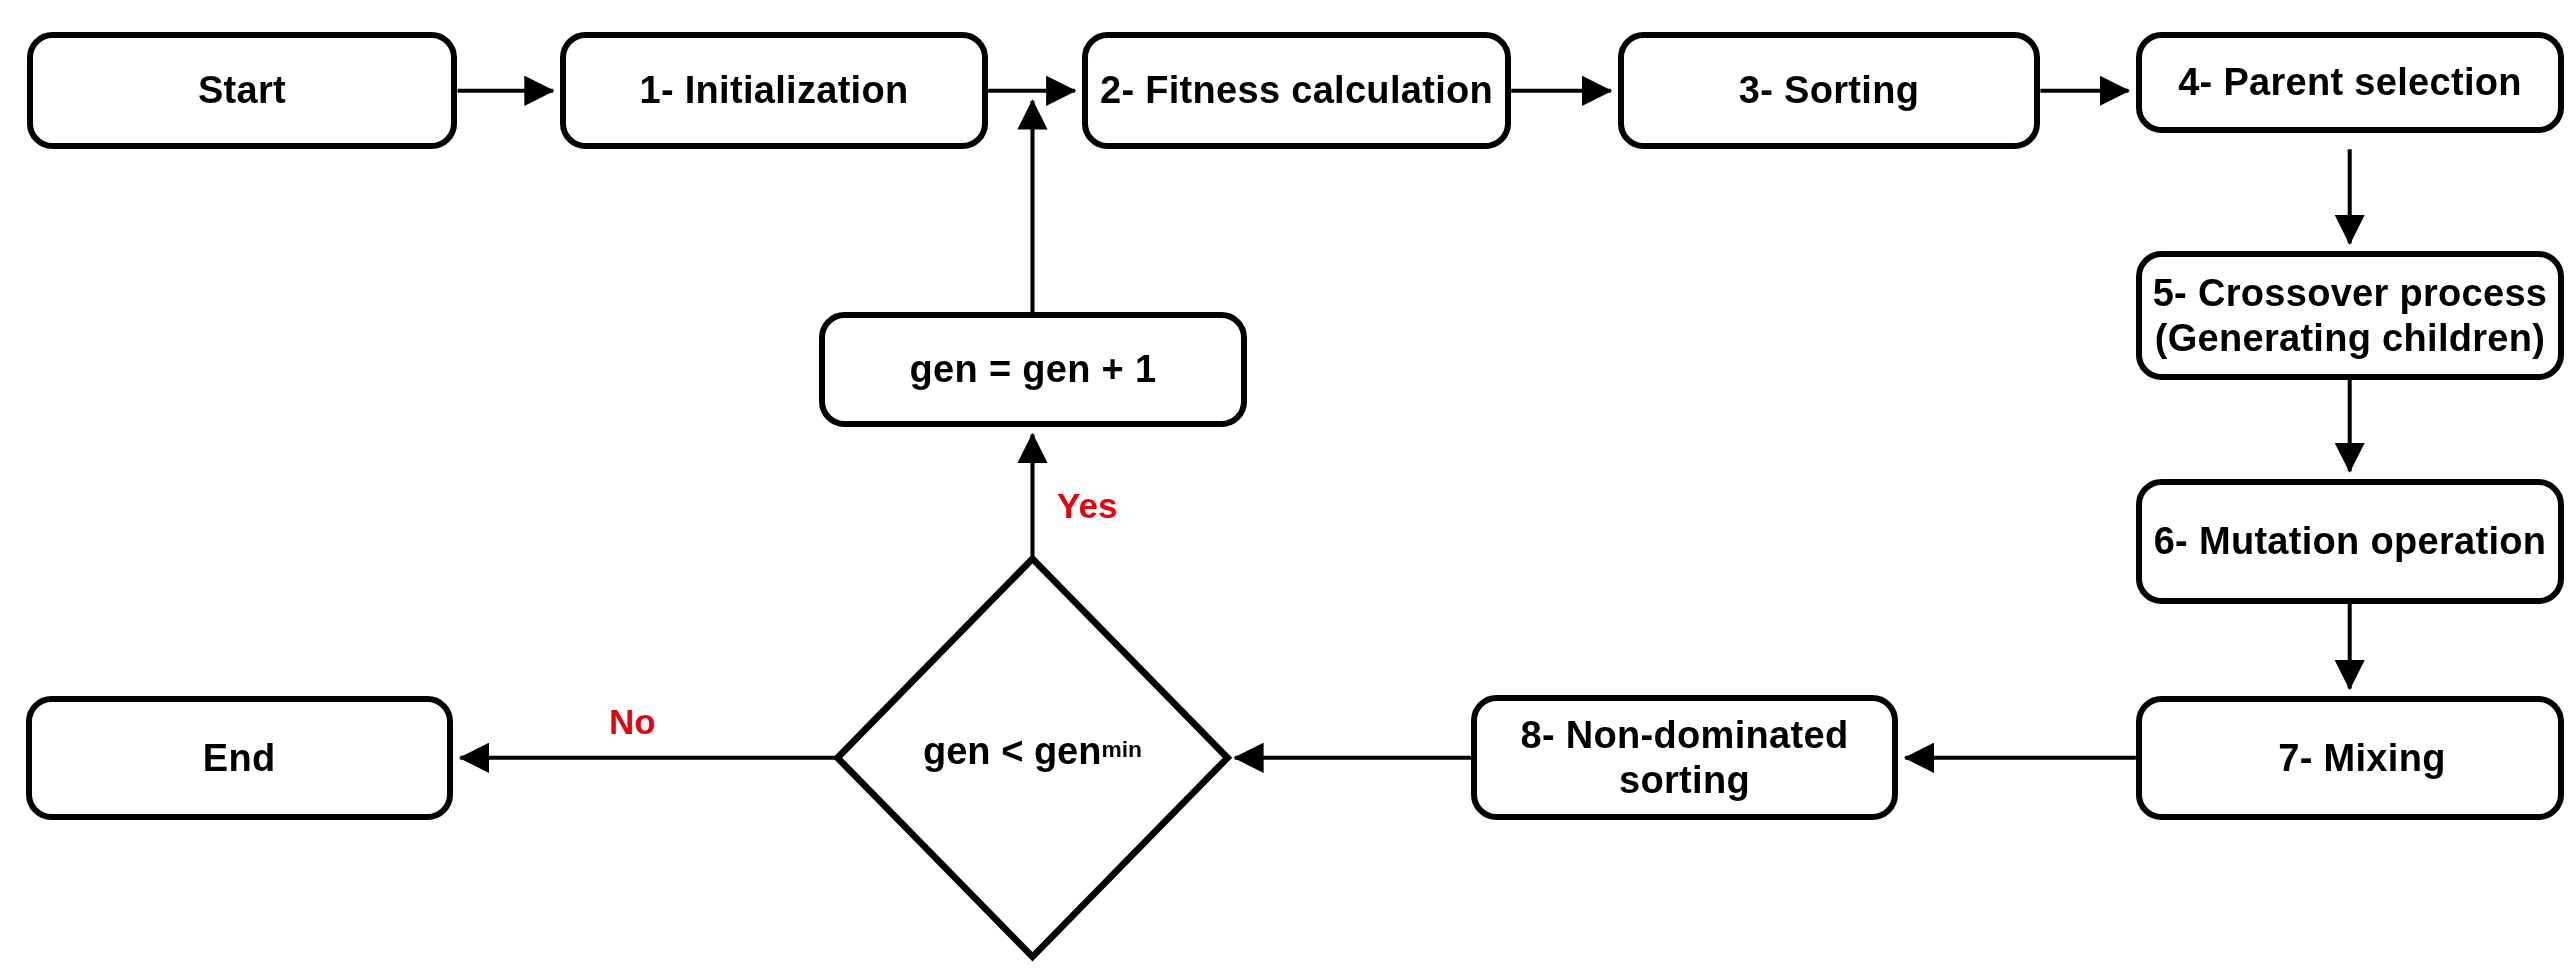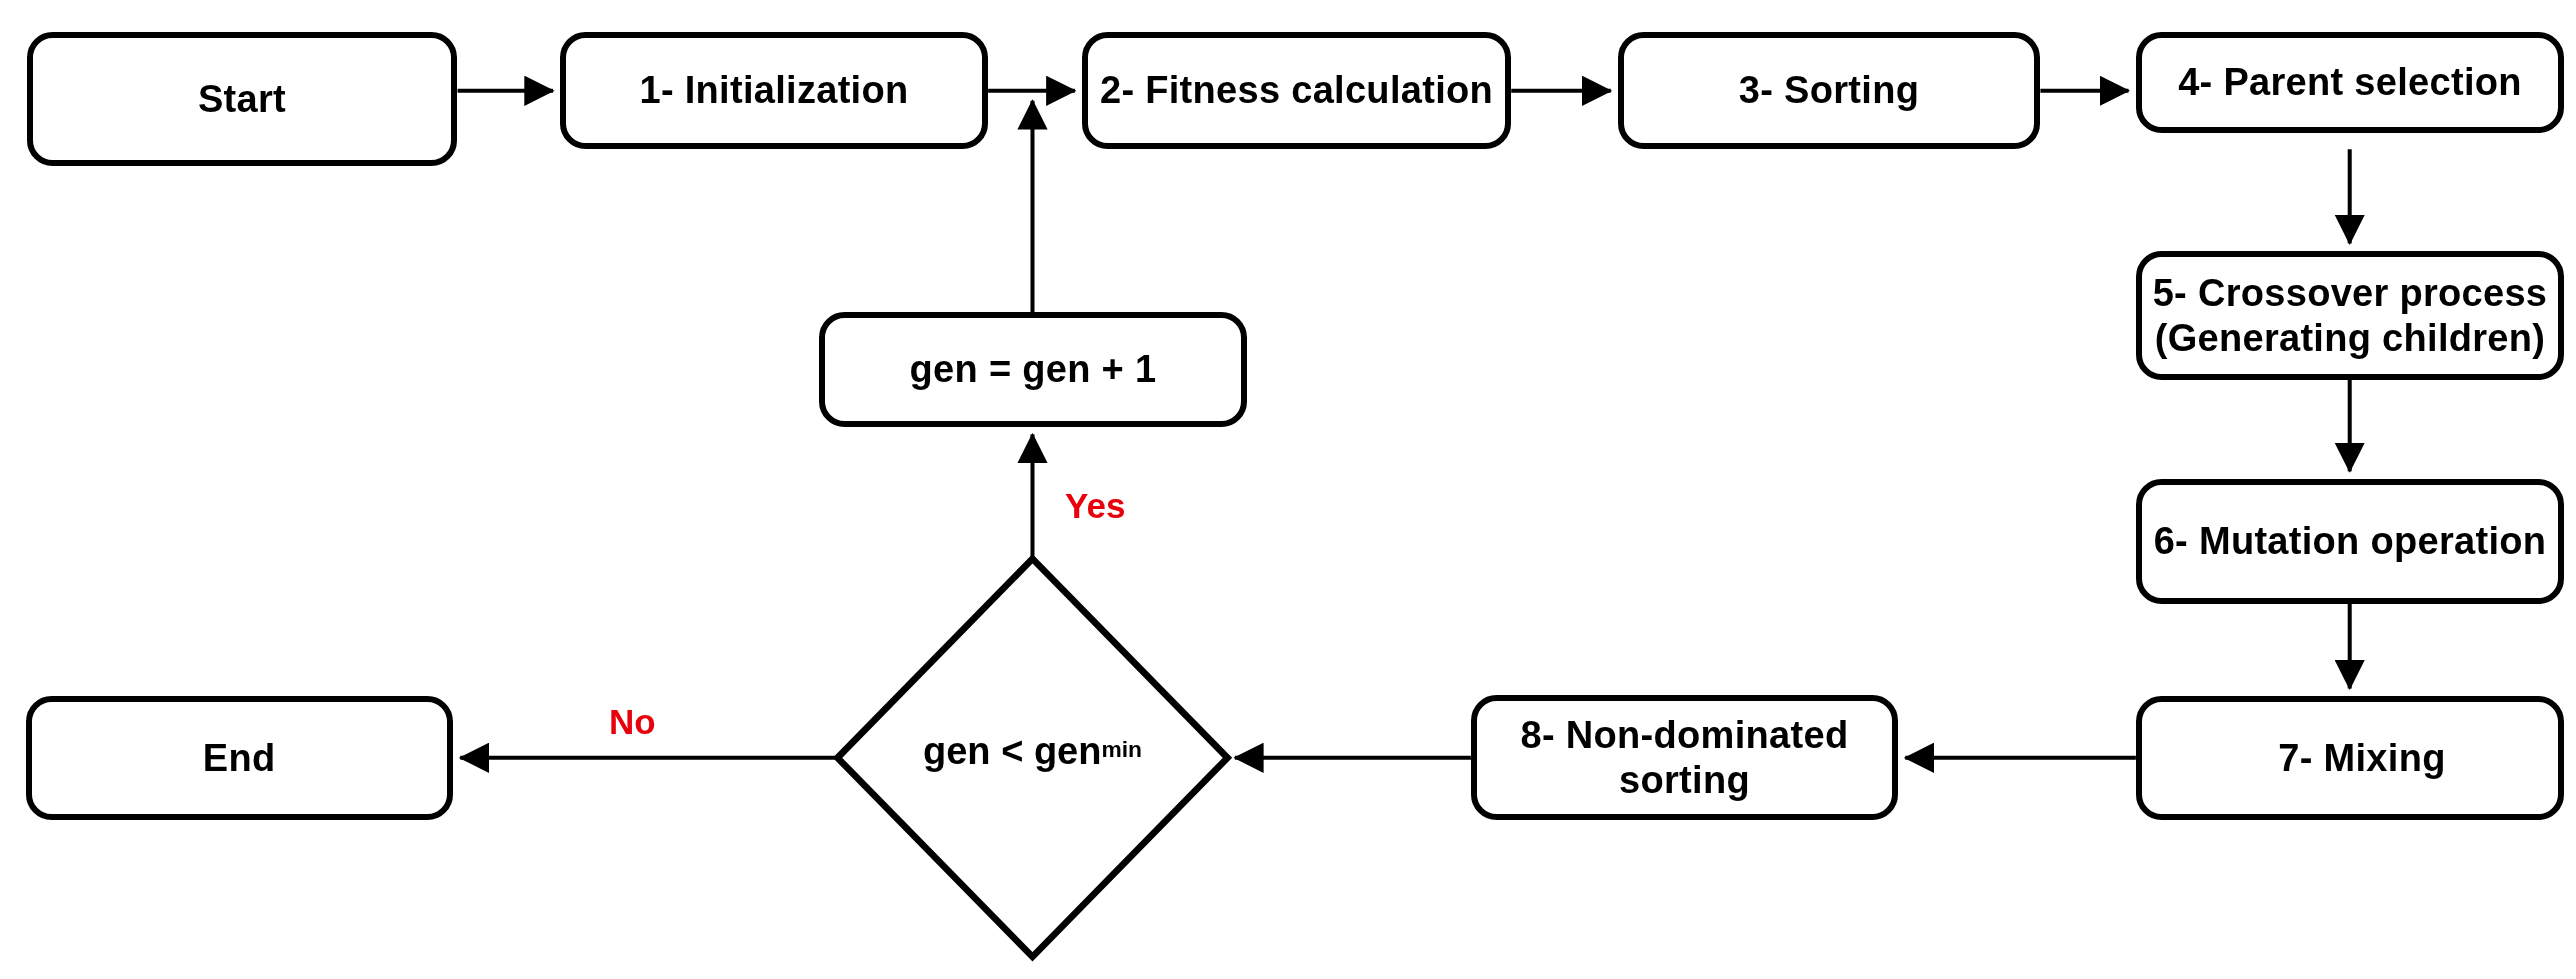--- a/index.html
+++ b/index.html
@@ -98,21 +98,21 @@
     <line class="conn" x1="3176" y1="1127" x2="2833" y2="1127" marker-end="url(#ah)"></line>
     <line class="conn" x1="2187" y1="1127" x2="1836" y2="1127" marker-end="url(#ah)"></line>
     <line class="conn" x1="1245" y1="1127" x2="684" y2="1127" marker-end="url(#ah)"></line>
 
     <line class="conn" x1="1535" y1="831" x2="1535" y2="646" marker-end="url(#ah)"></line>
     <line class="conn" x1="1535" y1="464" x2="1535" y2="150" marker-end="url(#ah)"></line>
 
     <polygon class="diamond-shape" points="1535,831 1825,1127 1535,1423 1245,1127"></polygon>
   </svg>
 
-  <div class="node" style="left:27px; top:32px; width:430px; height:134px;">
+  <div class="node" style="left:27px; top:32px; width:430px; height:117px;">
     <span class="lbl">Start</span>
   </div>
 
   <div class="node" style="left:560px; top:32px; width:428px; height:117px;">
     <span class="lbl">1- Initialization</span>
   </div>
 
   <div class="node" style="left:1082px; top:32px; width:429px; height:117px;">
     <span class="lbl">2- Fitness calculation</span>
   </div>
@@ -153,17 +153,17 @@
 
   <div class="node" style="left:819px; top:312px; width:428px; height:115px;">
     <span class="lbl">gen = gen + 1</span>
   </div>
 
   <div class="diamond-label" style="left:871px; top:730px; width:323px;">
     <span>gen &lt; gen</span>
       <span class="sub">min</span>
   </div>
 
-  <div class="edge-label" style="left:1057px; top:486px;margin-left:8px;">Yes</div>
+  <div class="edge-label" style="left:1057px; top:486px;">Yes</div>
   <div class="edge-label" style="left:609px; top:702px;">No</div>
 
 </div>
 
 
 </body></html>

